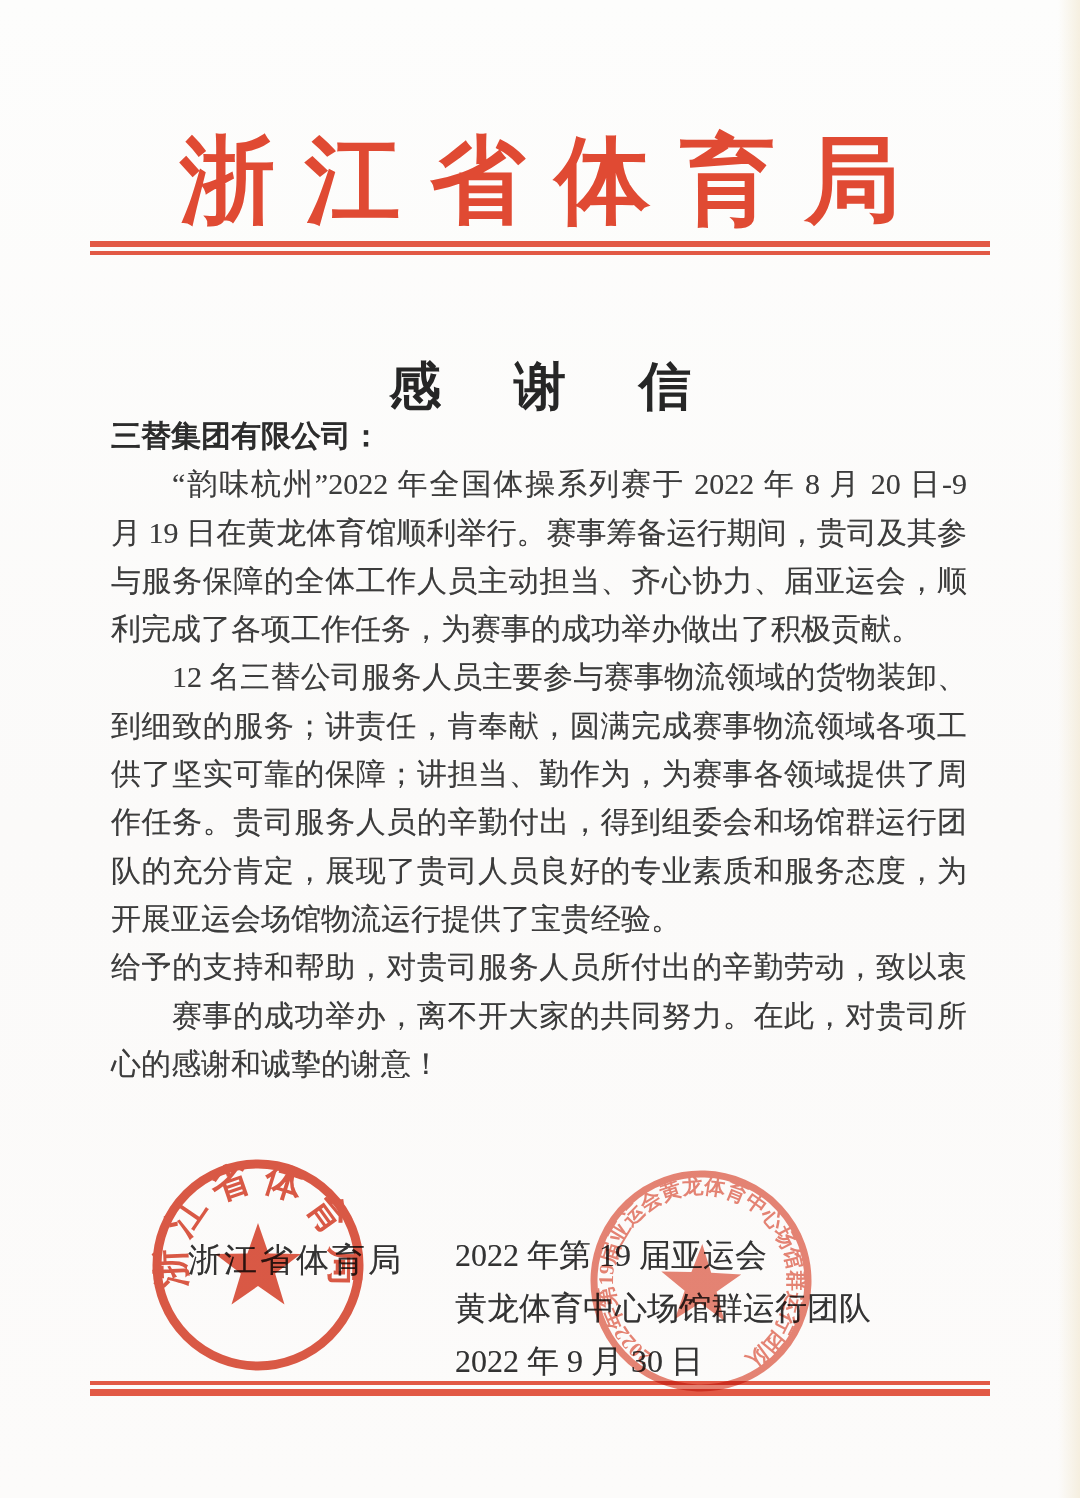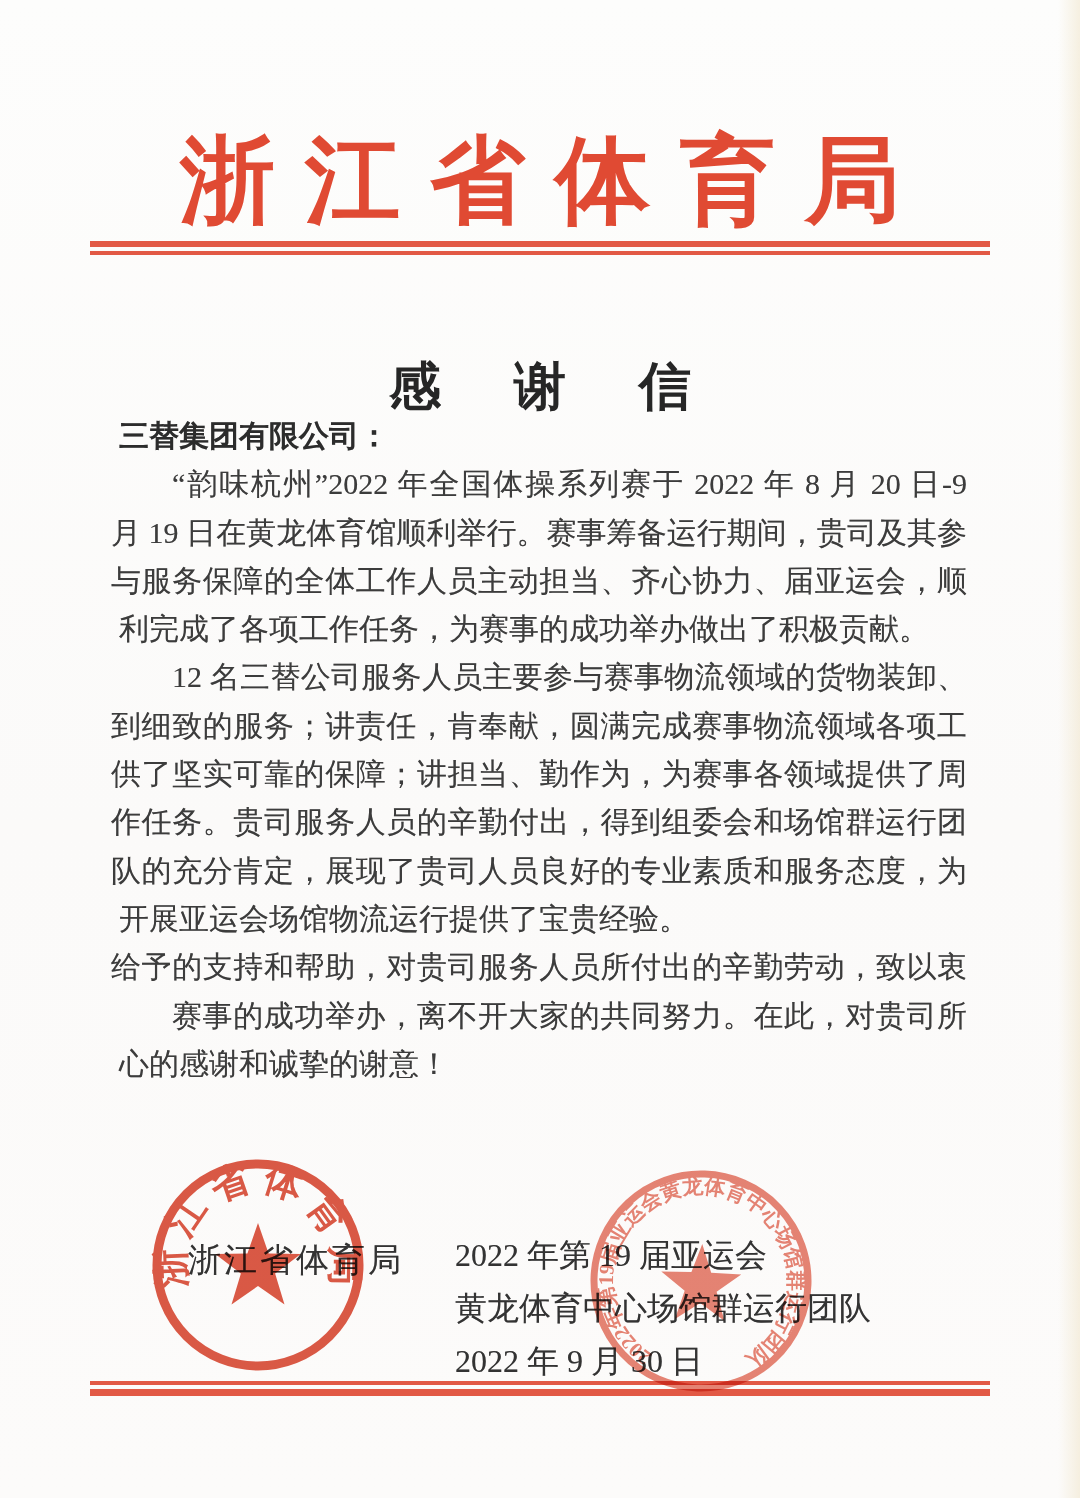--- a/index.html
+++ b/index.html
@@ -28,21 +28,21 @@
     letter-spacing:30px;text-indent:30px;white-space:nowrap;margin-top:44px;
   }
   .body-text{
     position:absolute;top:412px;left:111px;width:856px;
   }
   .line{
     font-size:30px;line-height:48.3px;color:#3c3c3c;
     text-align:justify;text-align-last:justify;
     text-shadow:0 0 0.6px rgba(70,70,70,0.45);
   }
-  .line.end,.line.salute{text-align-last:left;margin-left:8px;}
+  .line.end,.line.salute{text-align-last:left;}
   .line.indent{text-indent:61px;}
   .line.salute{font-weight:700;color:#2c2c2c;}
   .sig-left-name{
     position:absolute;top:1238px;left:188px;
     font-size:33px;color:#333;letter-spacing:3px;white-space:nowrap;z-index:2;
     text-shadow:0 0 0.6px rgba(70,70,70,0.45);
   }
   .sig-right{
     position:absolute;top:1229px;left:455px;width:490px;
     font-size:32px;line-height:53px;color:#333;z-index:2;

